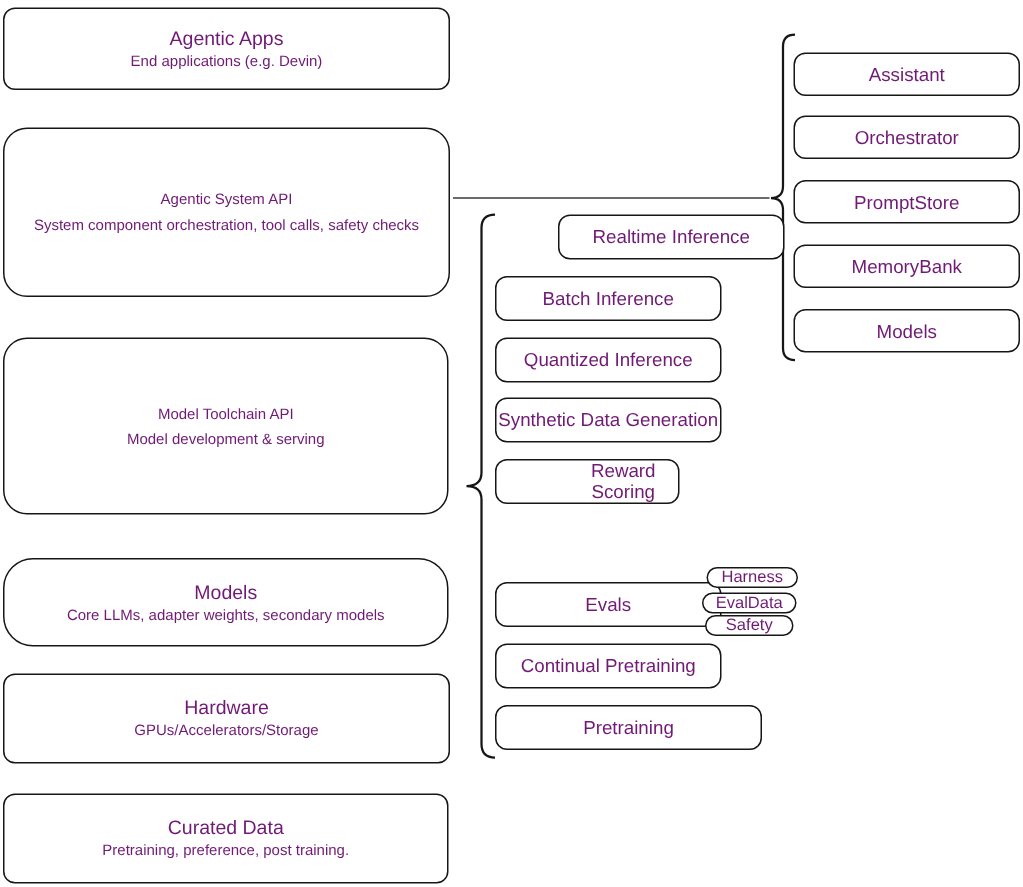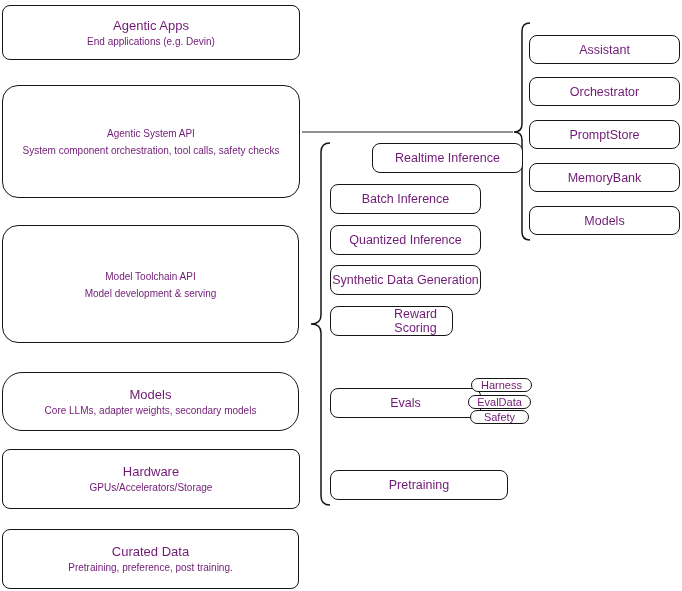--- a/index.html
+++ b/index.html
@@ -90,20 +90,21 @@
     <div class="title">Curated Data</div>
     <div class="subtitle">Pretraining, preference, post training.</div>
   </div>
 
   <div class="node midbox" style="left:330px; top:143px; width:151px; height:30px;margin-left:42px;">Realtime Inference</div>
   <div class="node midbox" style="left:330px; top:184px; width:151px; height:30px;">Batch Inference</div>
   <div class="node midbox" style="left:330px; top:225px; width:151px; height:30px;">Quantized Inference</div>
   <div class="node midbox" style="left:330px; top:265px; width:151px; height:30px;">Synthetic Data Generation</div>
   <div class="node midbox" style="left:330px; top:306px; width:123px; height:30px;padding-left:48px;">Reward Scoring</div>
   <div class="node midbox" style="left:330px; top:388px; width:151px; height:30px;">Evals</div>
+  <div class="node midbox" style="left:330px; top:429px; width:151px; height:30px;">Continual Pretraining</div>
   <div class="node midbox" style="left:330px; top:470px; width:178px; height:30px;">Pretraining</div>
 
   <div class="pill" style="left:471px; top:378px; width:61px; height:14px;">Harness</div>
   <div class="pill" style="left:468px; top:395px; width:63px; height:14px;">EvalData</div>
   <div class="pill" style="left:470px; top:410px; width:59px; height:14px;">Safety</div>
 
   <div class="node rightbox" style="left:529px; top:35px; width:151px; height:29px;">Assistant</div>
   <div class="node rightbox" style="left:529px; top:77px; width:151px; height:29px;">Orchestrator</div>
   <div class="node rightbox" style="left:529px; top:120px; width:151px; height:29px;">PromptStore</div>
   <div class="node rightbox" style="left:529px; top:163px; width:151px; height:29px;">MemoryBank</div>

